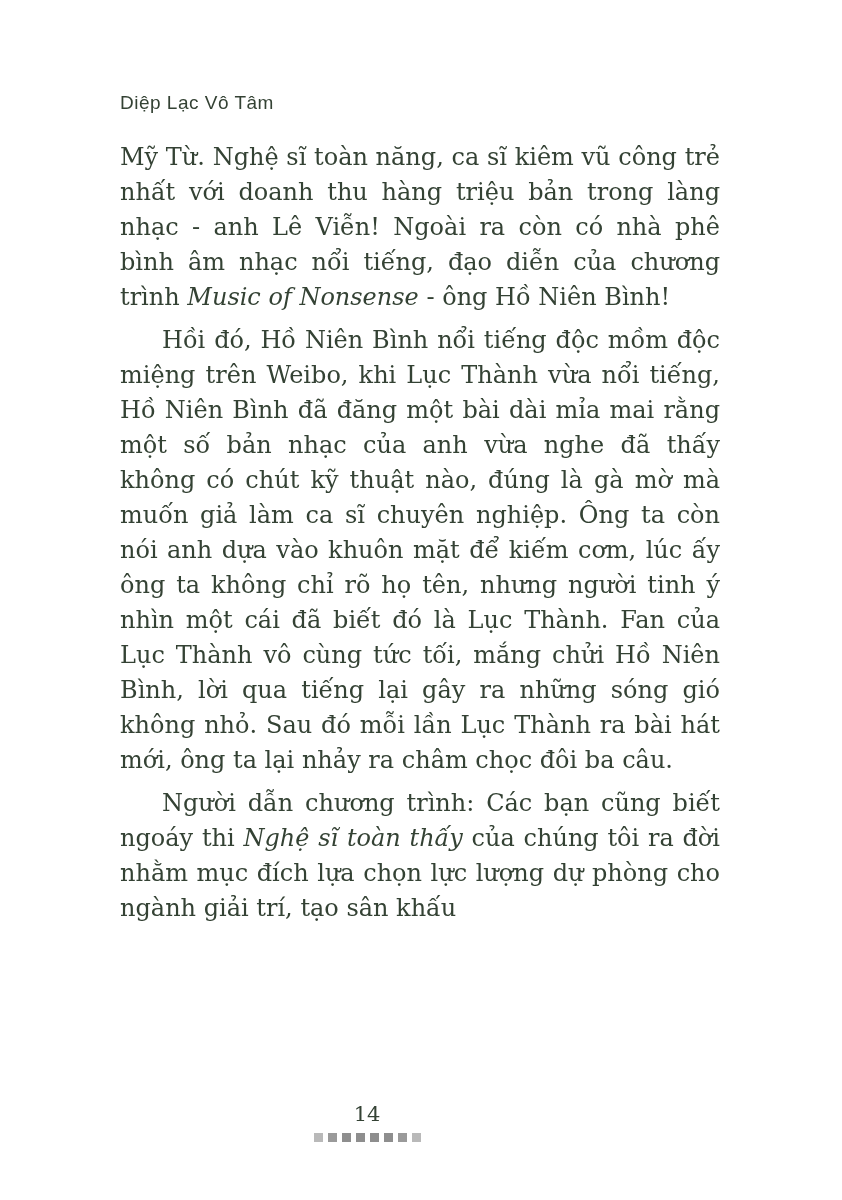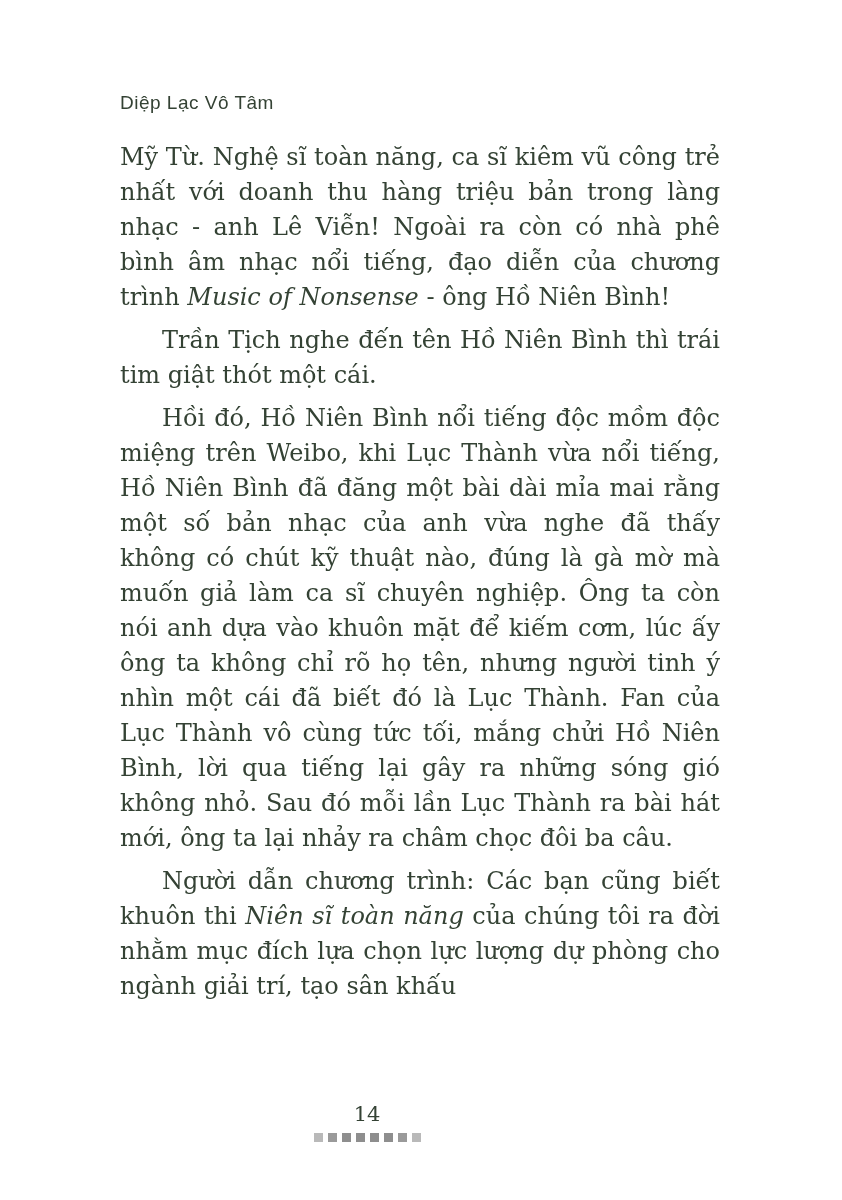--- a/index.html
+++ b/index.html
@@ -62,23 +62,22 @@
   }
 </style>
 </head>
 <body>
 
 <div class="page" id="page-root" style="color: rgb(52, 66, 52); background: rgb(255, 255, 255);">
   <p class="running-header">Diệp Lạc Vô Tâm</p>
 
   <div class="body-text" id="paragraphs">
       <p class="para"><span>Mỹ Từ. Nghệ sĩ toàn năng, ca sĩ kiêm vũ công trẻ nhất với doanh thu hàng triệu bản trong làng nhạc - anh Lê Viễn! Ngoài ra còn có nhà phê bình âm nhạc nổi tiếng, đạo diễn của chương trình </span><span class="em">Music of Nonsense</span><span> - ông Hồ Niên Bình!</span></p>
-      <p class="para indent"><span>Trần Tịch nghe đến tên Hồ Niên Bình thì trái tim giật thót một cái.</span></p>
       <p class="para indent"><span>Hồi đó, Hồ Niên Bình nổi tiếng độc mồm độc miệng trên Weibo, khi Lục Thành vừa nổi tiếng, Hồ Niên Bình đã đăng một bài dài mỉa mai rằng một số bản nhạc của anh vừa nghe đã thấy không có chút kỹ thuật nào, đúng là gà mờ mà muốn giả làm ca sĩ chuyên nghiệp. Ông ta còn nói anh dựa vào khuôn mặt để kiếm cơm, lúc ấy ông ta không chỉ rõ họ tên, nhưng người tinh ý nhìn một cái đã biết đó là Lục Thành. Fan của Lục Thành vô cùng tức tối, mắng chửi Hồ Niên Bình, lời qua tiếng lại gây ra những sóng gió không nhỏ. Sau đó mỗi lần Lục Thành ra bài hát mới, ông ta lại nhảy ra châm chọc đôi ba câu.</span></p>
-      <p class="para indent"><span>Người dẫn chương trình: Các bạn cũng biết khuôn thi </span><span class="em">Niên sĩ toàn năng</span><span> của chúng tôi ra đời nhằm mục đích lựa chọn lực lượng dự phòng cho ngành giải trí, tạo sân khấu</span></p>
+      <p class="para indent"><span>Người dẫn chương trình: Các bạn cũng biết ngoáy thi </span><span class="em">Nghệ sĩ toàn thấy</span><span> của chúng tôi ra đời nhằm mục đích lựa chọn lực lượng dự phòng cho ngành giải trí, tạo sân khấu</span></p>
     </div>
 
   <div class="footer">
     <p class="page-number">14</p>
     <div class="squares" id="squares">
         <span class="square" style="background: rgb(185, 185, 185);"></span>
         <span class="square" style="background: rgb(154, 154, 154);"></span>
         <span class="square" style="background: rgb(142, 142, 142);"></span>
         <span class="square" style="background: rgb(142, 142, 142);"></span>
         <span class="square" style="background: rgb(142, 142, 142);"></span>

